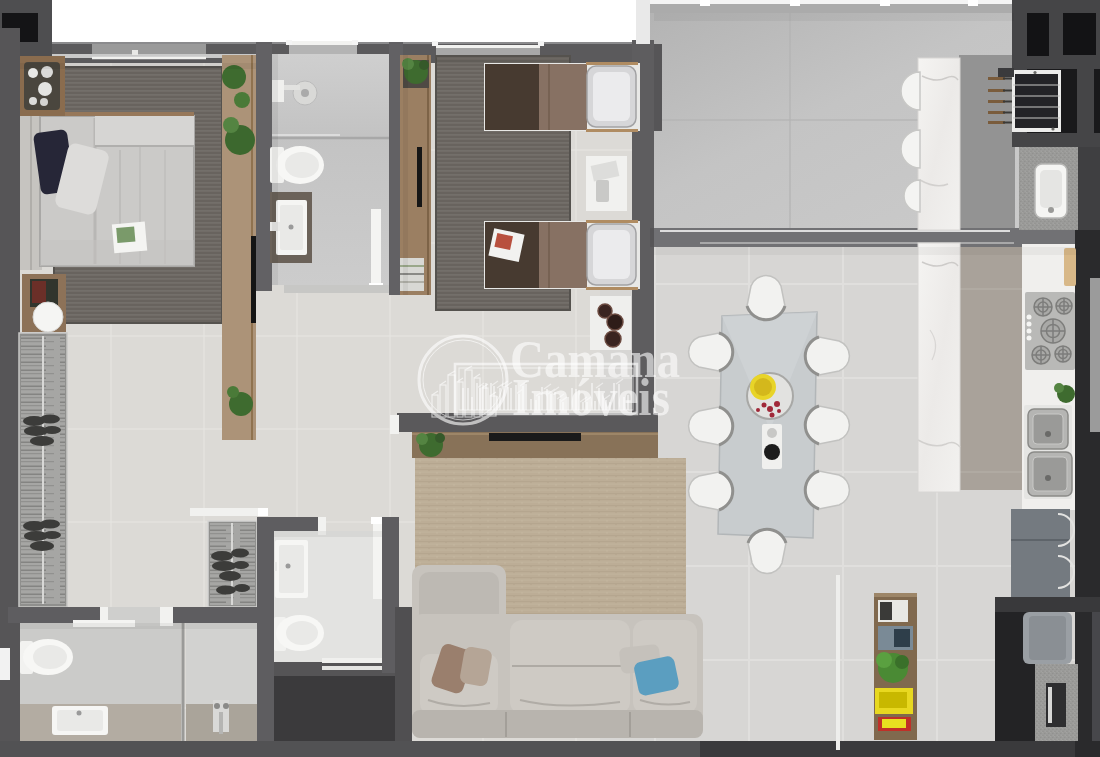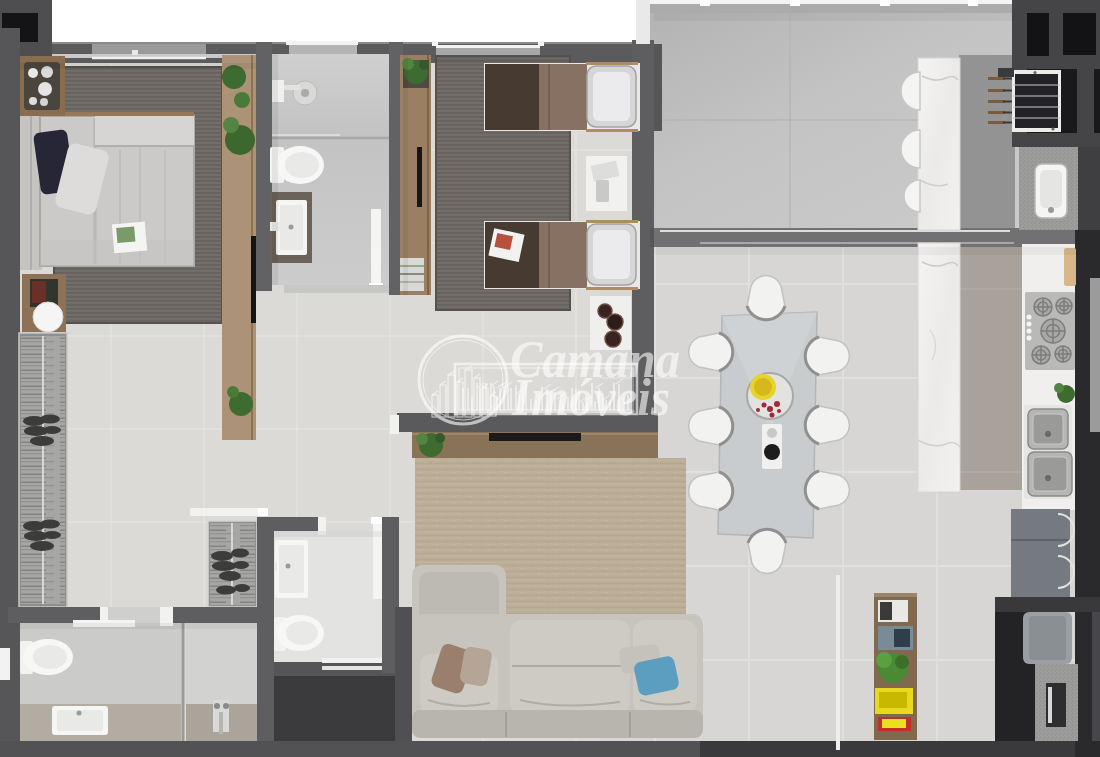--- a/index.html
+++ b/index.html
@@ -1,15 +1,15 @@
 <!DOCTYPE html>
 <html><head><meta charset="utf-8">
 <style>
 html,body{margin:0;padding:0;background:#ffffff;font-family:"Liberation Sans",sans-serif;}
-#plan{width:1100px;height:757px;overflow:hidden;font-style:italic;}
+#plan{width:1100px;height:757px;overflow:hidden;}
 </style></head>
 <body>
 <div id="plan">
 <svg width="1100" height="757" viewBox="0 0 1100 757">
 <defs>
 <pattern id="rug1" width="9" height="4" patternUnits="userSpaceOnUse">
   <rect width="9" height="4" fill="#6e6963"></rect>
   <rect y="0.5" width="9" height="1" fill="#615d59"></rect>
   <rect y="2.5" width="9" height="0.8" fill="#787470"></rect>
 </pattern>

